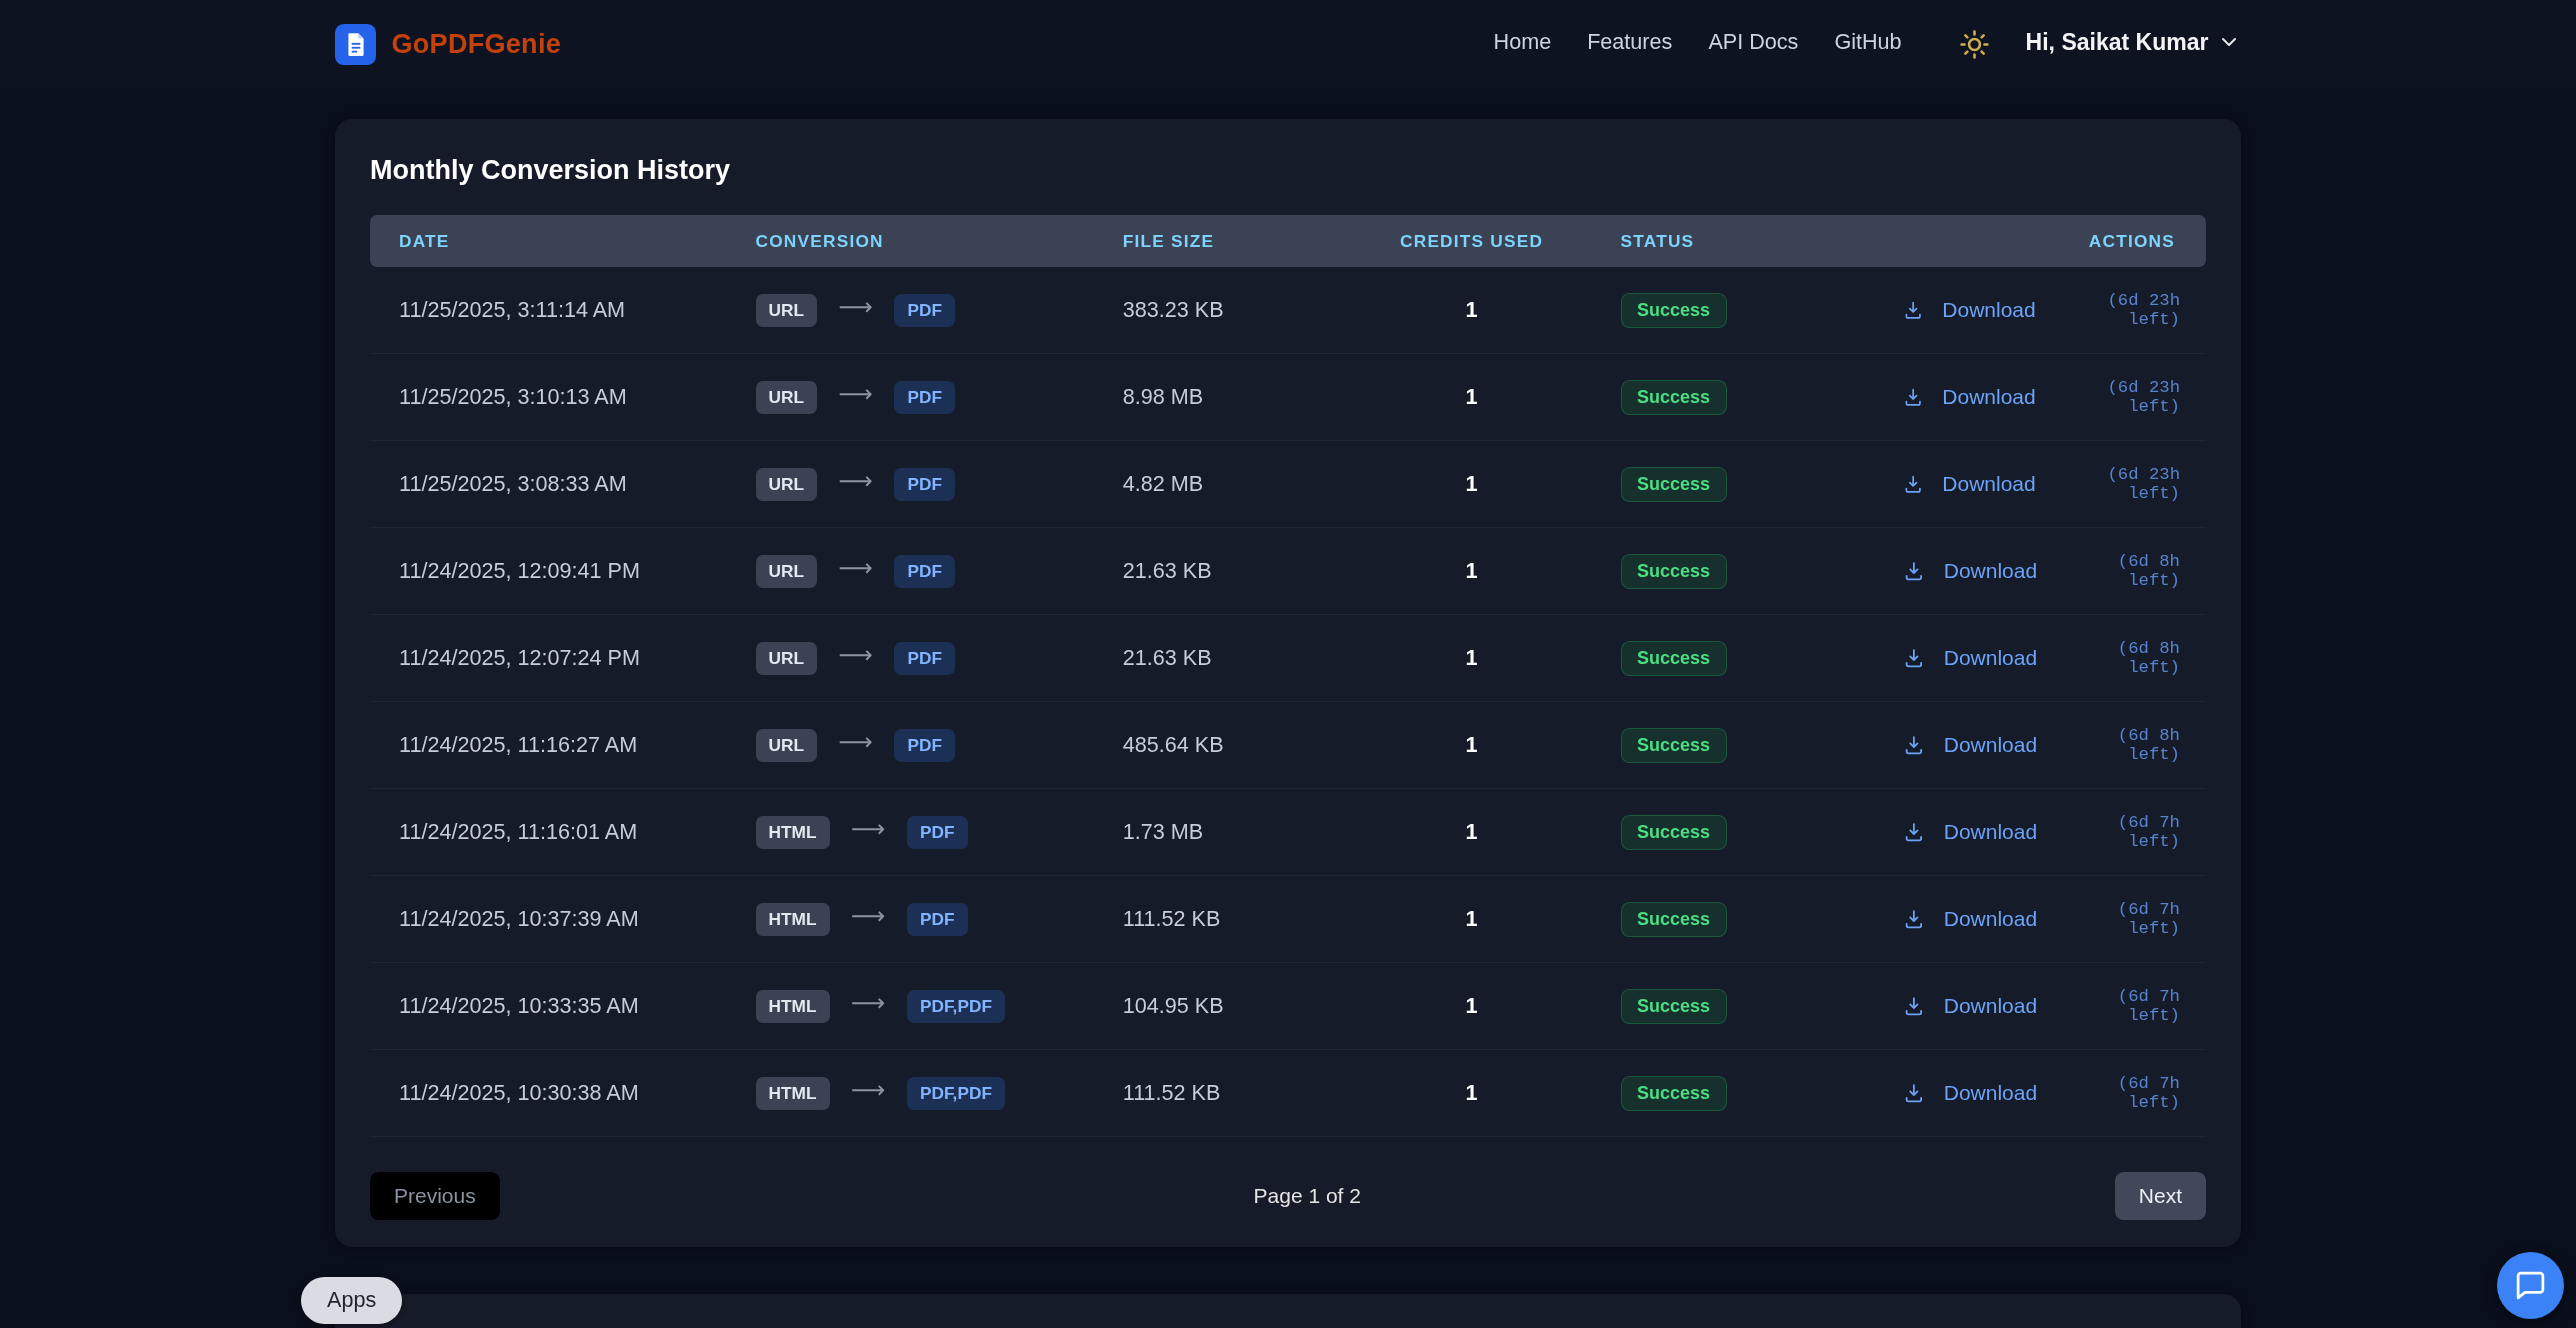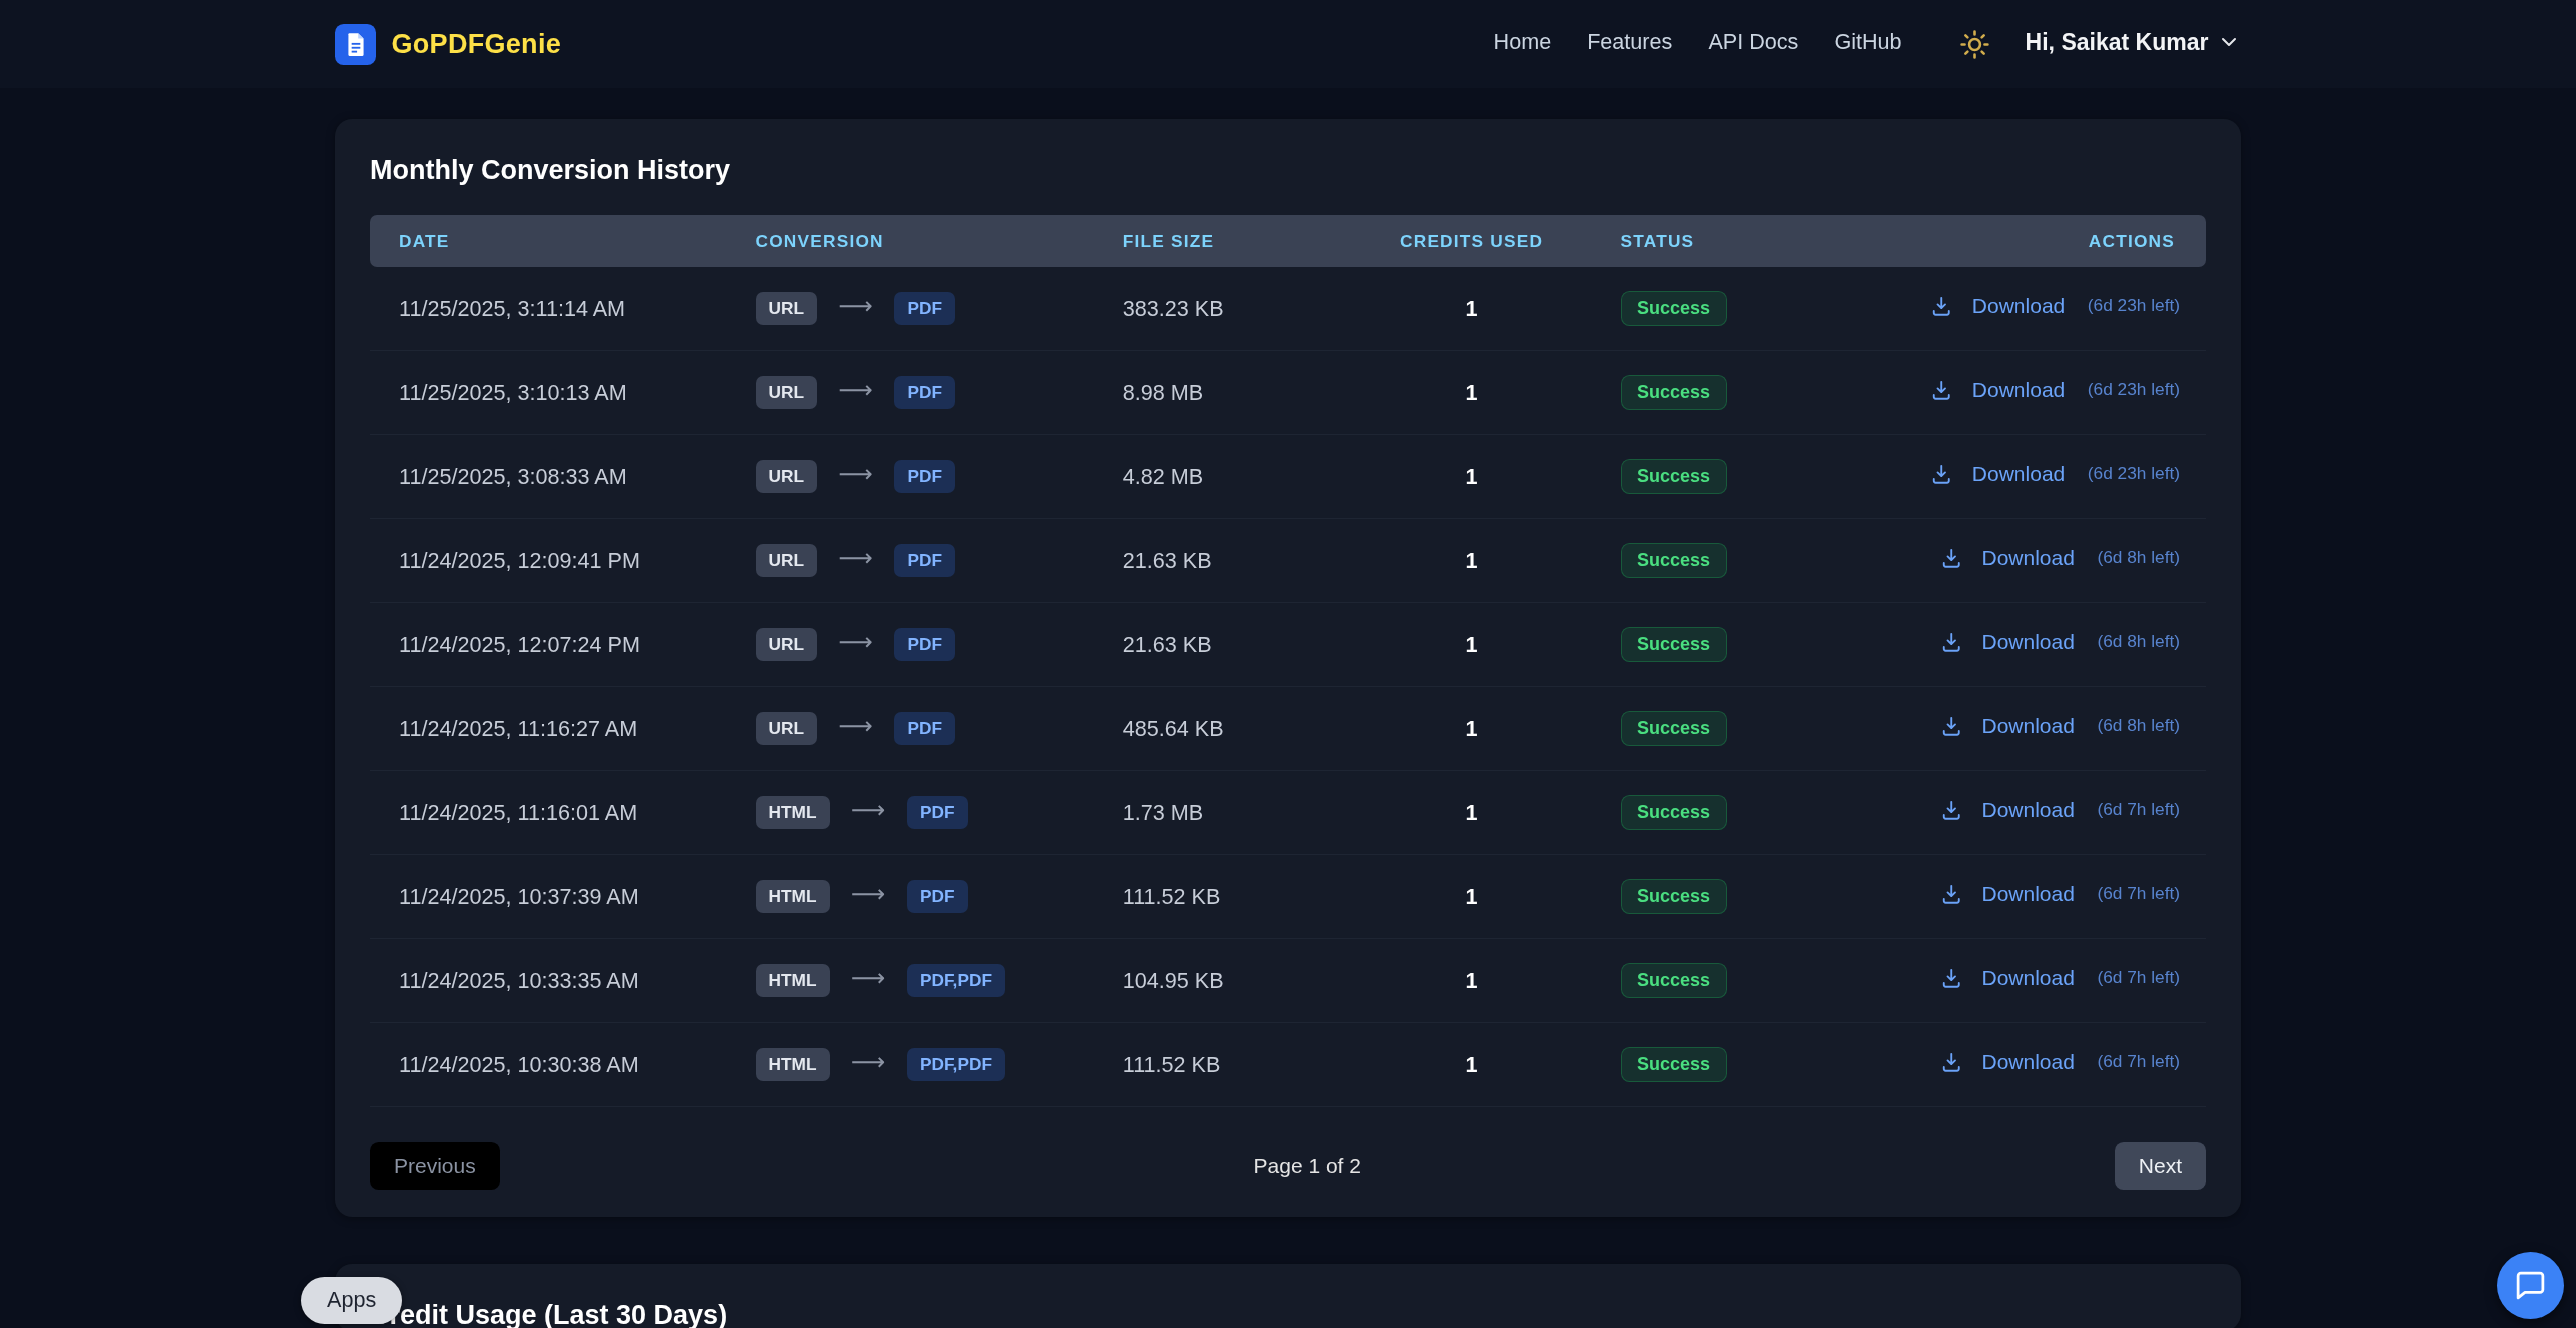--- a/index.html
+++ b/index.html
@@ -9,21 +9,21 @@
     font-family:"Liberation Sans","DejaVu Sans",sans-serif;
     color:#e5e7eb;
     overflow:hidden;
     position:relative;
   }
   
   header.navbar { height:88px; background:#0d1321; display:flex; align-items:center; }
   .nav-inner { width:1906px; margin:0 auto; display:flex; align-items:center; justify-content:space-between; }
   .brand { display:flex; align-items:center; gap:15.5px; }
   .logo-box { width:41px; height:41px; border-radius:8.6px; background:#2563eb; display:flex; align-items:center; justify-content:center; }
-  .brand-name { font-size:27px; font-weight:bold; color:#fde047; letter-spacing:0.3px; }
+  .brand-name { font-size:27px; font-weight:bold; color:#c2410c; letter-spacing:0.3px; }
   .nav-right { display:flex; align-items:flex-start; gap:36px; }
   .nav-link { font-size:21.6px; color:#cbd5e1; text-decoration:none; cursor:pointer; }
   .theme-btn { display:flex; align-items:center; justify-content:center; cursor:pointer; margin-left:21px; }
   .user-menu { display:flex; align-items:center; gap:8.6px; cursor:pointer; margin-left:0; }
   .user-greeting { font-size:23px; font-weight:600; color:#f3f4f6; }
   
   .container { width:1906px; margin:0 auto; }
   .card { background:#151b28; border-radius:17.3px; padding:36px 35px 27px 35px; margin-top:31px; box-shadow:0 1.7px 8.6px rgba(0,0,0,0.35); }
   .card-title { font-size:27px; font-weight:bold; color:#ffffff; margin-bottom:29px; }
   
@@ -41,21 +41,21 @@
   tbody td:first-child { padding-left:29px; }
   td.c-credits { color:#ffffff; font-weight:bold; }
   td.c-actions { text-align:right; padding-right:26px; }
   .badge { display:inline-block; font-size:17.3px; font-weight:bold; padding:6px 13px; border-radius:7px; }
   .badge-src { background:#3a4254; color:#e4e8ef; }
   .badge-dst { background:#1c2f55; color:#82b4ff; }
   .conv-arrow { color:#8b93a3; font-size:24px; margin:0 15.5px; vertical-align:0.9px; }
   .status-badge { display:inline-block; background:rgba(34,197,94,0.13); border:0.9px solid rgba(34,197,94,0.28); color:#4ade80; font-size:18px; font-weight:600; padding:6px 15.5px; border-radius:8.6px; }
   .dl-link { display:inline-flex; align-items:center; gap:19px; color:#6ba3f8; text-decoration:none; font-size:21px; cursor:pointer; }
   .dl-label { color:#6ba3f8; }
-  .expiry { color:#5f8fe0; font-size:17.3px; margin-left:3.5px; opacity:0.9; }
+  .expiry { color:#5f8fe0; font-size:17.3px; margin-left:3.5px; opacity:0.9;font-family:Liberation Mono, monospace; }
   
   .pager { display:flex; align-items:center; justify-content:space-between; margin-top:35px; }
   .btn { border:none; border-radius:8.6px; font-size:21px; padding:12px 24px; font-family:inherit; cursor:pointer; }
   .btn-prev { background:#000000; color:#8b93a3; }
   .btn-next { background:#404859; color:#eef1f5; }
   .page-info { font-size:21px; color:#e5e5e5;text-align:center; }
   
   .chart-card { margin-top:47px; padding-bottom:0; }
   
   .apps-pill { position:absolute; left:301px; bottom:5.2px; background:#d9dce2; color:#1f2430; font-size:21.6px; font-weight:500; padding:10.4px 26px; border-radius:863px; cursor:pointer; box-shadow:0 1.7px 7px rgba(0,0,0,0.4);margin-top:12px; }

